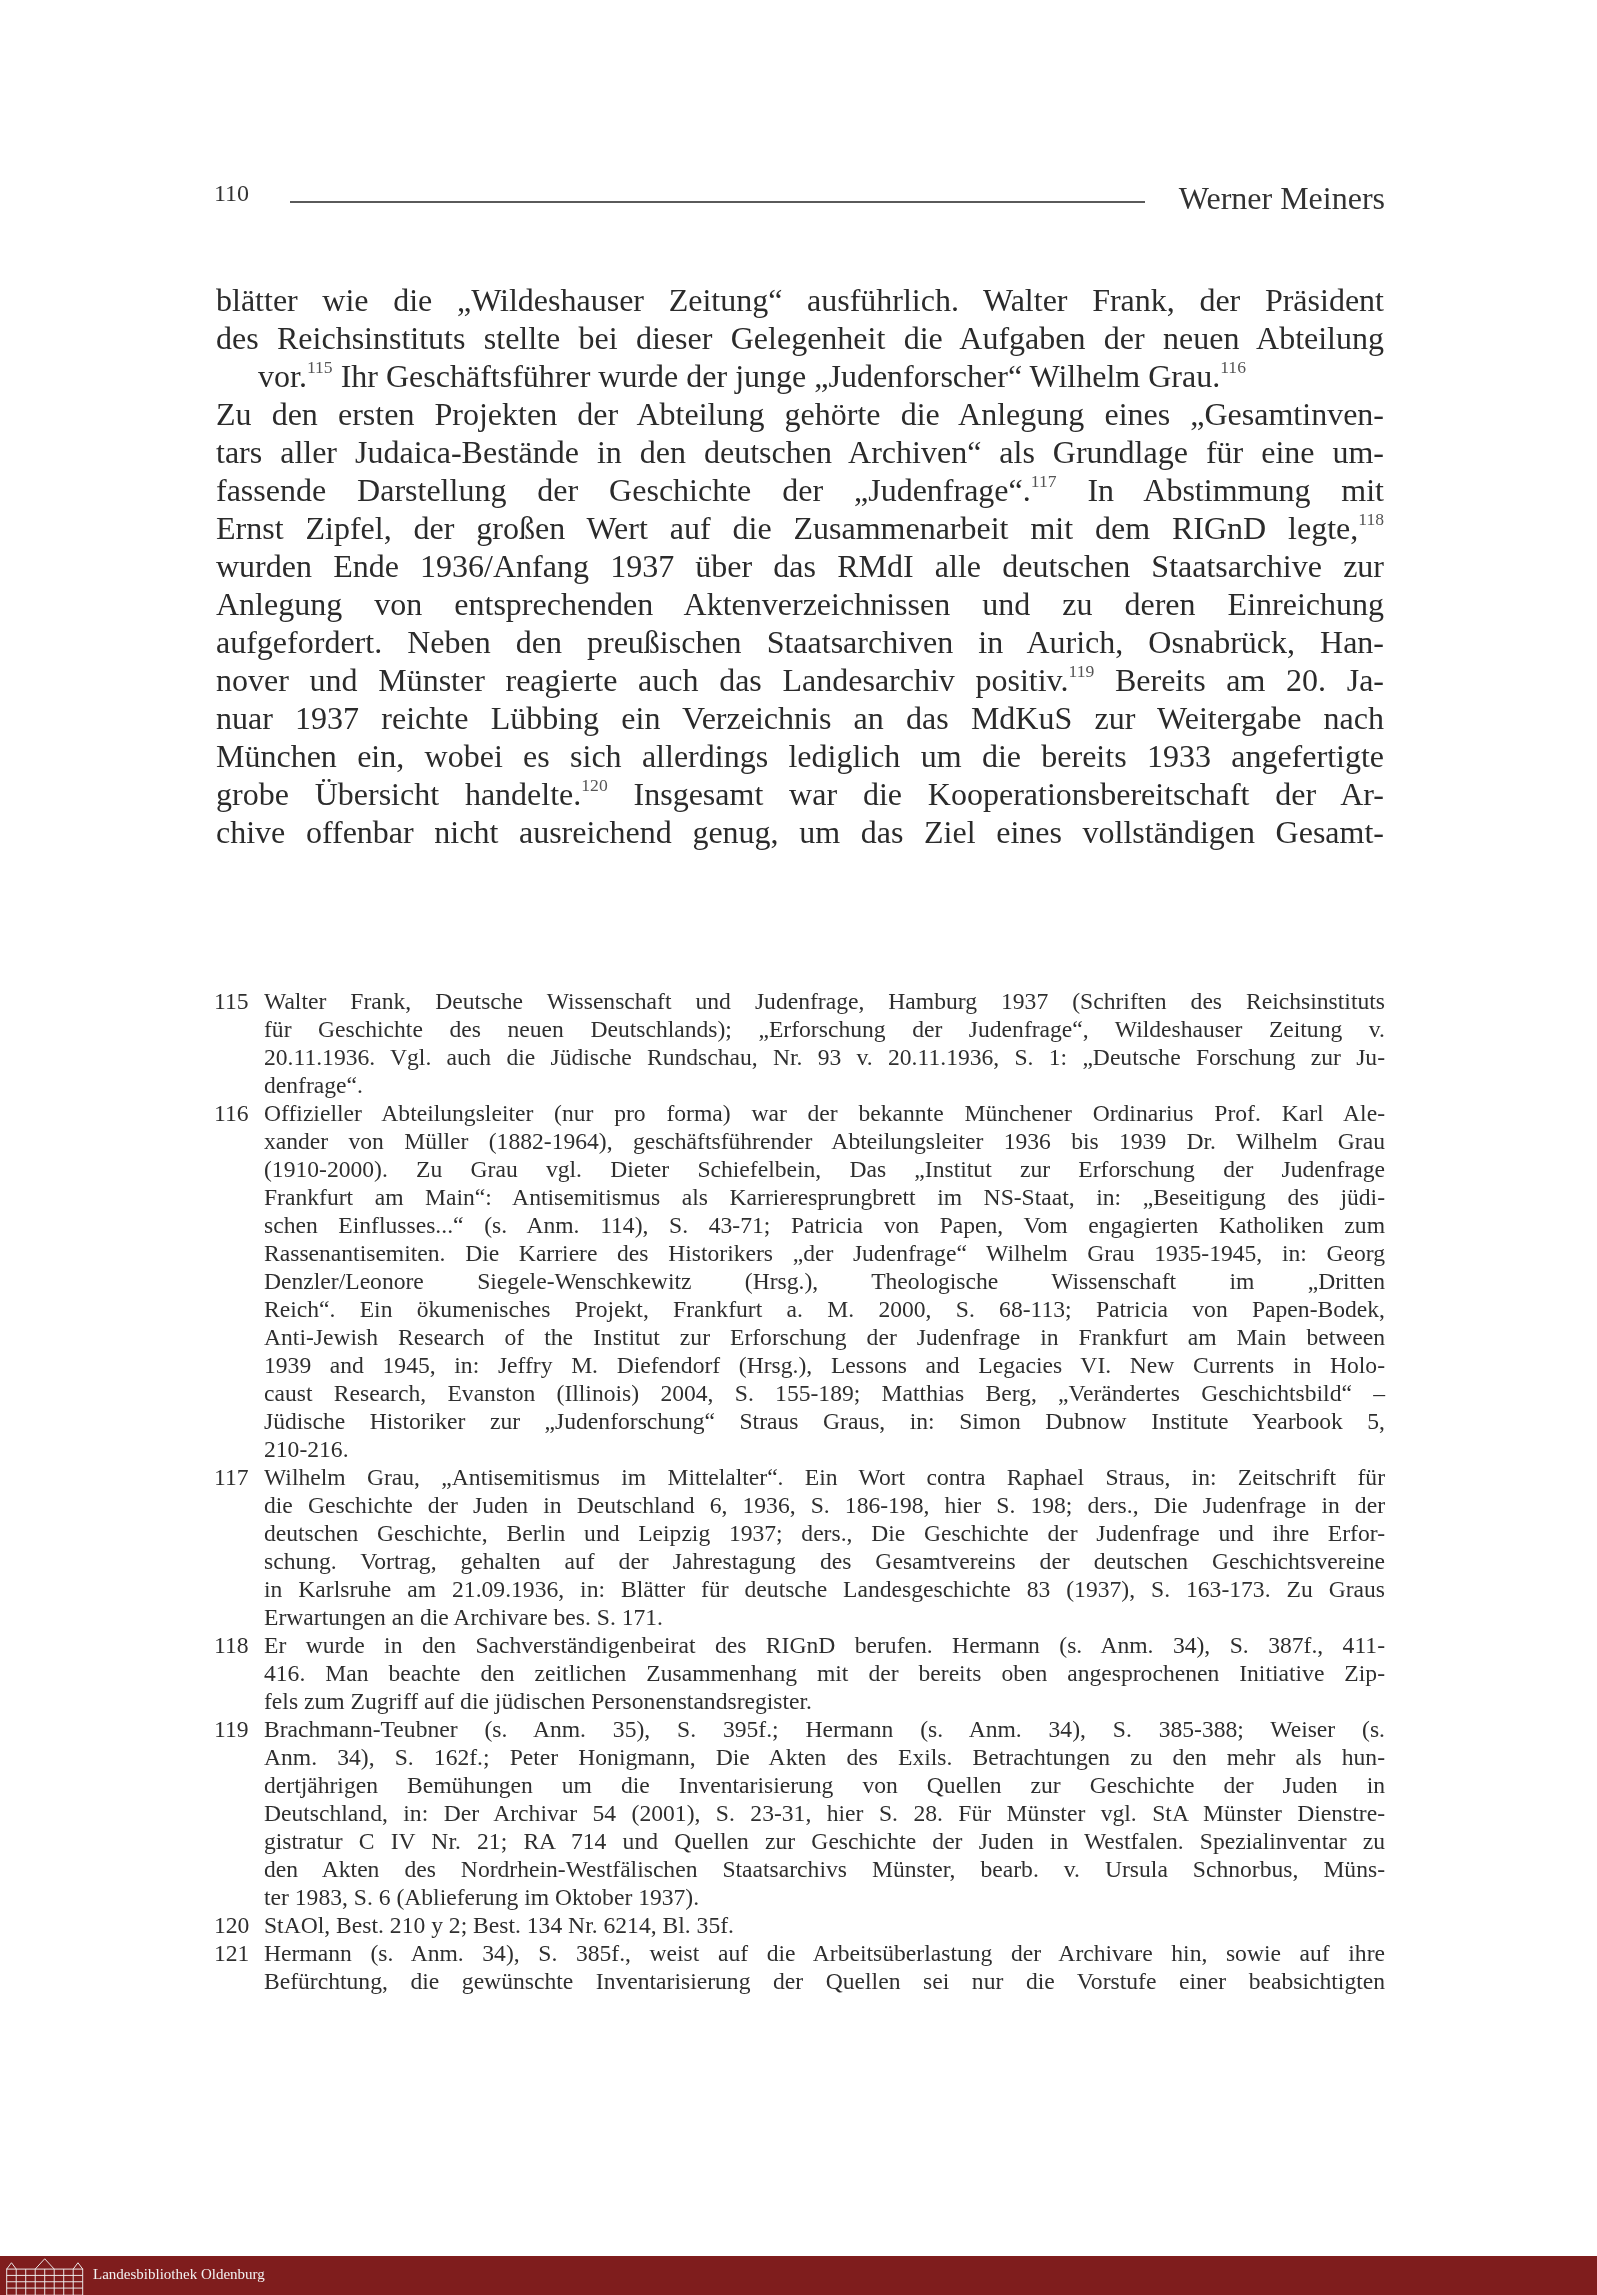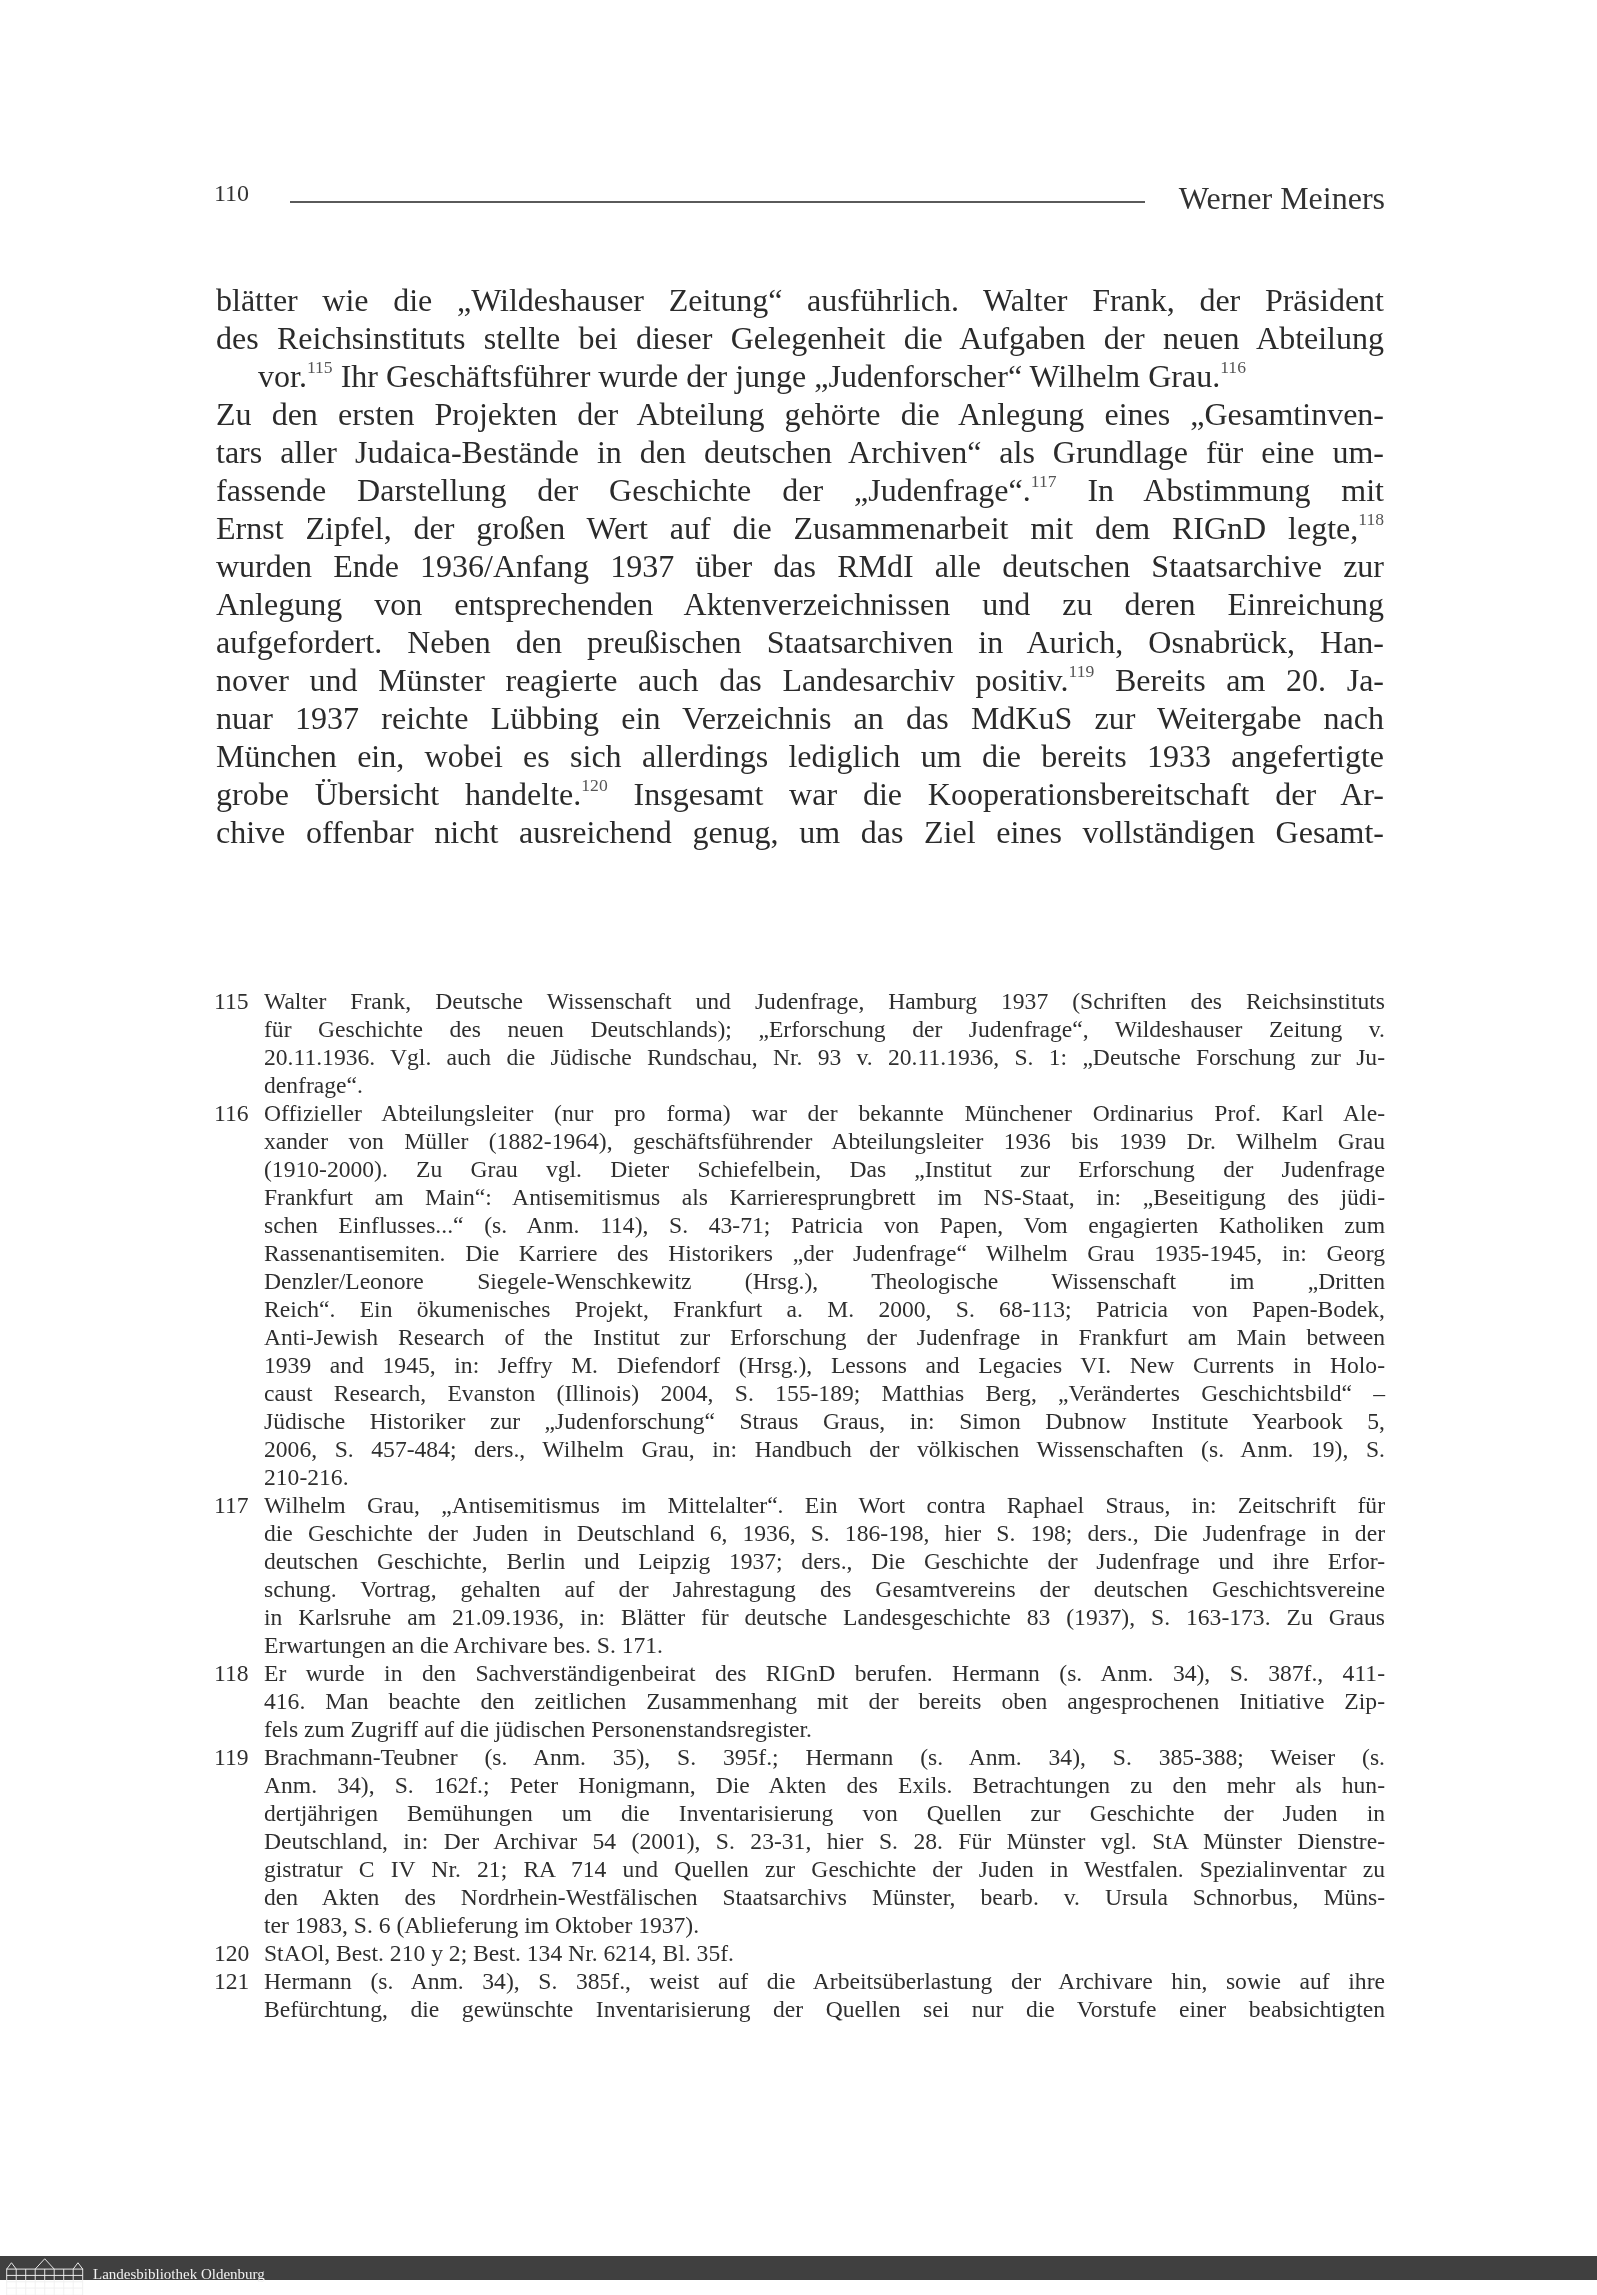--- a/index.html
+++ b/index.html
@@ -35,22 +35,22 @@
     font-size: 23.6px; line-height: 28px; color: #2f2f2f;
   }
   .fn { position: relative; padding-left: 50px; }
   .fn .fn-num { position: absolute; left: 0; top: 0; }
   .fn .fl {
     display: block; height: 28px; white-space: nowrap;
     text-align: justify; text-align-last: justify;
   }
   .fn .fl.last { text-align-last: left; }
   .footer-bar {
-    position: absolute; left: 0; top: 2256px; width: 1597px; height: 24px;
-    background: #404040;
+    position: absolute; left: 0; top: 2256px; width: 1597px; height: 40px;
+    background: #7f1d1d;
   }
   .footer-logo {
     position: absolute; left: 4.8px; top: 1.6px; width: 81px; height: 38px;
   }
   .footer-label {
     position: absolute; left: 93px; top: 9.6px; font-size: 15px; color: #f2f2f2;
     font-family: "Liberation Serif", serif;
   }
 </style>
 </head>
@@ -95,21 +95,20 @@
       <span class="fl">(1910-2000). Zu Grau vgl. Dieter Schiefelbein, Das „Institut zur Erforschung der Judenfrage</span>
       <span class="fl">Frankfurt am Main“: Antisemitismus als Karrieresprungbrett im NS-Staat, in: „Beseitigung des jüdi-</span>
       <span class="fl">schen Einflusses...“ (s. Anm. 114), S. 43-71; Patricia von Papen, Vom engagierten Katholiken zum</span>
       <span class="fl">Rassenantisemiten. Die Karriere des Historikers „der Judenfrage“ Wilhelm Grau 1935-1945, in: Georg</span>
       <span class="fl">Denzler/Leonore Siegele-Wenschkewitz (Hrsg.), Theologische Wissenschaft im „Dritten</span>
       <span class="fl">Reich“. Ein ökumenisches Projekt, Frankfurt a. M. 2000, S. 68-113; Patricia von Papen-Bodek,</span>
       <span class="fl">Anti-Jewish Research of the Institut zur Erforschung der Judenfrage in Frankfurt am Main between</span>
       <span class="fl">1939 and 1945, in: Jeffry M. Diefendorf (Hrsg.), Lessons and Legacies VI. New Currents in Holo-</span>
       <span class="fl">caust Research, Evanston (Illinois) 2004, S. 155-189; Matthias Berg, „Verändertes Geschichtsbild“ –</span>
       <span class="fl">Jüdische Historiker zur „Judenforschung“ Straus Graus, in: Simon Dubnow Institute Yearbook 5,</span>
-      <span class="fl">2006, S. 457-484; ders., Wilhelm Grau, in: Handbuch der völkischen Wissenschaften (s. Anm. 19), S.</span>
       <span class="fl last">210-216.</span>
     </div>
     <div class="fn">
       <span class="fn-num">117</span>
       <span class="fl">Wilhelm Grau, „Antisemitismus im Mittelalter“. Ein Wort contra Raphael Straus, in: Zeitschrift für</span>
       <span class="fl">die Geschichte der Juden in Deutschland 6, 1936, S. 186-198, hier S. 198; ders., Die Judenfrage in der</span>
       <span class="fl">deutschen Geschichte, Berlin und Leipzig 1937; ders., Die Geschichte der Judenfrage und ihre Erfor-</span>
       <span class="fl">schung. Vortrag, gehalten auf der Jahrestagung des Gesamtvereins der deutschen Geschichtsvereine</span>
       <span class="fl">in Karlsruhe am 21.09.1936, in: Blätter für deutsche Landesgeschichte 83 (1937), S. 163-173. Zu Graus</span>
       <span class="fl last">Erwartungen an die Archivare bes. S. 171.</span>

